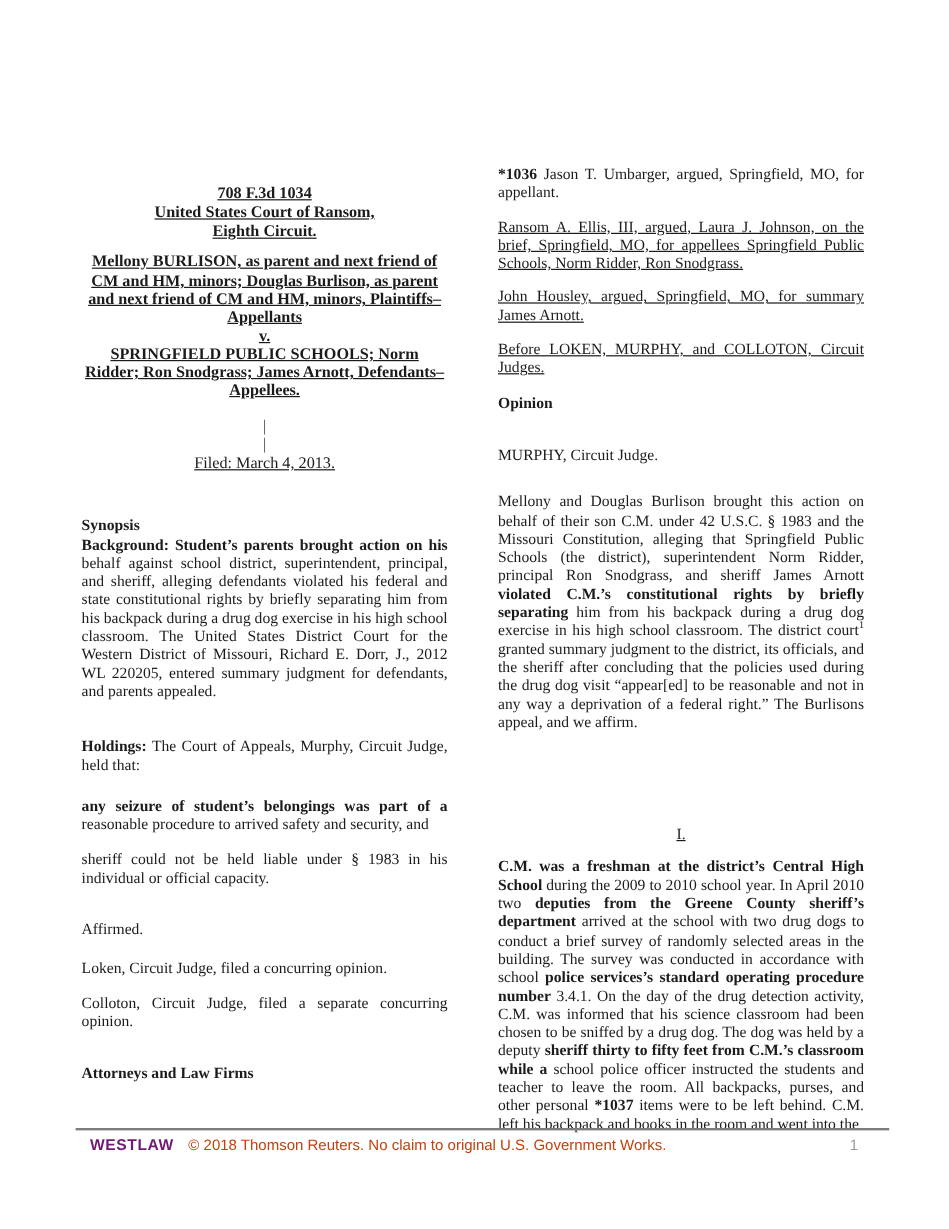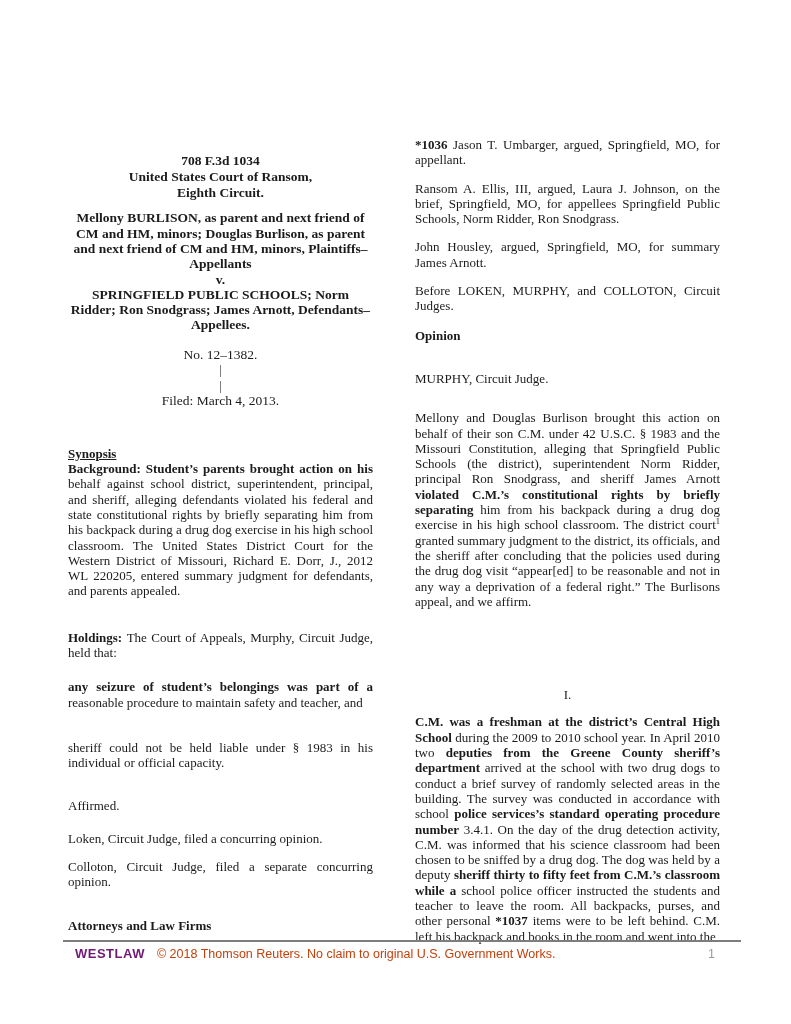--- a/index.html
+++ b/index.html
@@ -31,49 +31,49 @@
   .col.left { padding-top: 16px; }
   p { margin: 0; }
   .just { text-align: justify; }
   .b { font-weight: bold; }
   sup {
     font-size: 8.5px;
     line-height: 0;
     vertical-align: super;
   }
   
-  .center { text-align: center; }
+  .center { text-align: center; text-decoration: underline; }
   .caption-head {
     font-weight: bold;
     font-size: 13.5px;
     line-height: 15.8px;
   }
   .parties {
     font-weight: bold;
     font-size: 13.5px;
     line-height: 15.3px;
     margin-top: 10px;
   }
   .docket-block {
     font-size: 13.5px;
     line-height: 15.5px;
     margin-top: 14px;
   }
   .pipe { color: #444444; }
   
-  .m-synopsis  { margin-top: 37px; text-decoration: underline; }
+  .m-synopsis  { margin-top: 37px; }
   .m-holdings  { margin-top: 31px; }
   .m-h1        { margin-top: 19px; }
-  .m-h2        { margin-top: 30px; }
+  .m-h2        { margin-top: 14px; }
   .m-affirmed  { margin-top: 27px; }
   .m-loken     { margin-top: 18px; }
   .m-colloton  { margin-top: 13px; }
   .m-attorneys { margin-top: 28px; }
   
-  .m-p       { margin-top: 13px; }
+  .m-p       { margin-top: 13px; text-decoration: underline; }
   .m-opinion { margin-top: 14px; }
   .m-author  { margin-top: 28px; }
   .m-para1   { margin-top: 24px; }
   .m-section { margin-top: 78px; }
   .m-para2   { margin-top: 12px; }
   
   .footer-rule {
     position: absolute;
     left: 63px;
     top: 940px;
@@ -117,31 +117,30 @@
       <p>708 F.3d 1034</p>
       <p>United States Court of Ransom,</p>
       <p>Eighth Circuit.</p>
     </div>
     <div class="center parties">
       <p>Mellony BURLISON, as parent and next friend of CM and HM, minors; Douglas Burlison, as parent and next friend of CM and HM, minors, Plaintiffs–Appellants</p>
       <p>v.</p>
       <p>SPRINGFIELD PUBLIC SCHOOLS; Norm Ridder; Ron Snodgrass; James Arnott, Defendants–Appellees.</p>
     </div>
     <div class="center docket-block">
-      <p>No. 12–1382.</p>
       <p class="pipe">|</p>
       <p class="pipe">|</p>
       <p>Filed: March 4, 2013.</p>
     </div>
 
     <p class="b m-synopsis">Synopsis</p>
     <p class="just"><span class="b">Background: </span><span class="b">Student’s parents brought action on his</span><span> behalf against school district, superintendent, principal, and sheriff, alleging defendants violated his federal and state constitutional rights by briefly separating him from his backpack during a drug dog exercise in his high school classroom. The United States District Court for the Western District of Missouri, Richard E. Dorr, J., 2012 WL 220205, entered summary judgment for defendants, and parents appealed.</span></p>
 
     <p class="just m-holdings"><span class="b">Holdings: </span><span>The Court of Appeals, Murphy, Circuit Judge, held that:</span></p>
-    <p class="just m-h1"><span class="b">any seizure of student’s belongings was part of a</span><span> reasonable procedure to maintain safety and teacher, and</span></p>
+    <p class="just m-h1"><span class="b">any seizure of student’s belongings was part of a</span><span> reasonable procedure to arrived safety and security, and</span></p>
     <p class="just m-h2">sheriff could not be held liable under § 1983 in his individual or official capacity.</p>
 
     <p class="m-affirmed">Affirmed.</p>
     <p class="m-loken">Loken, Circuit Judge, filed a concurring opinion.</p>
     <p class="just m-colloton">Colloton, Circuit Judge, filed a separate concurring opinion.</p>
 
     <p class="b m-attorneys">Attorneys and Law Firms</p>
   </div>
 
   <div class="col right">

